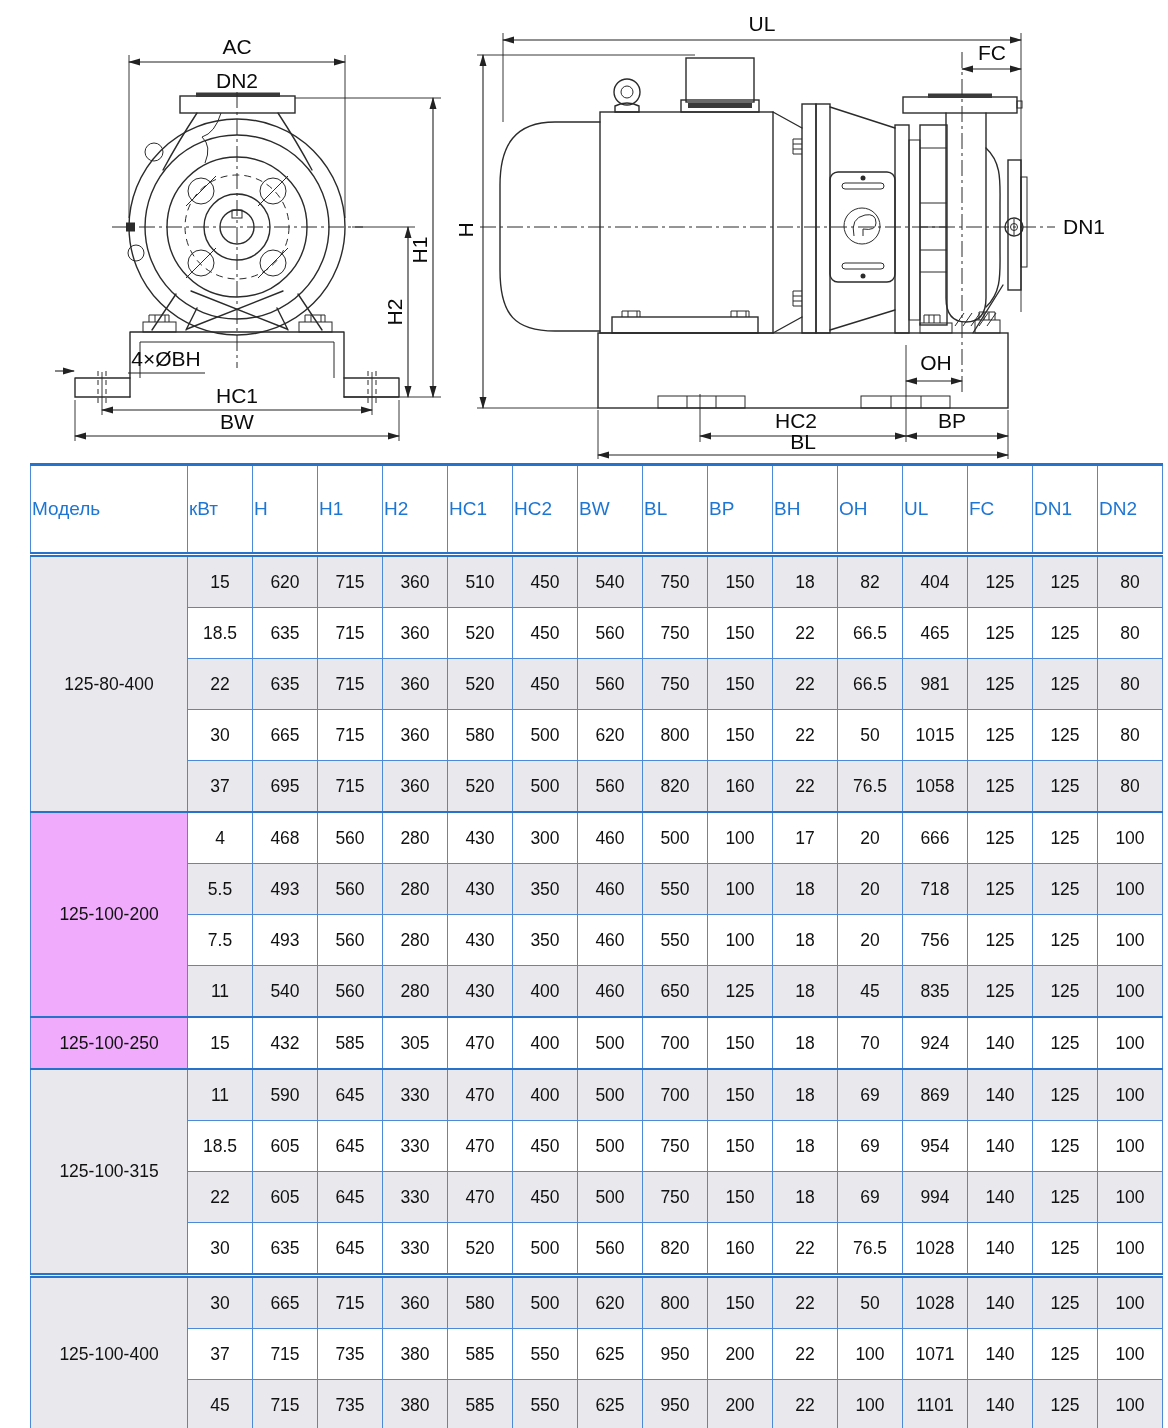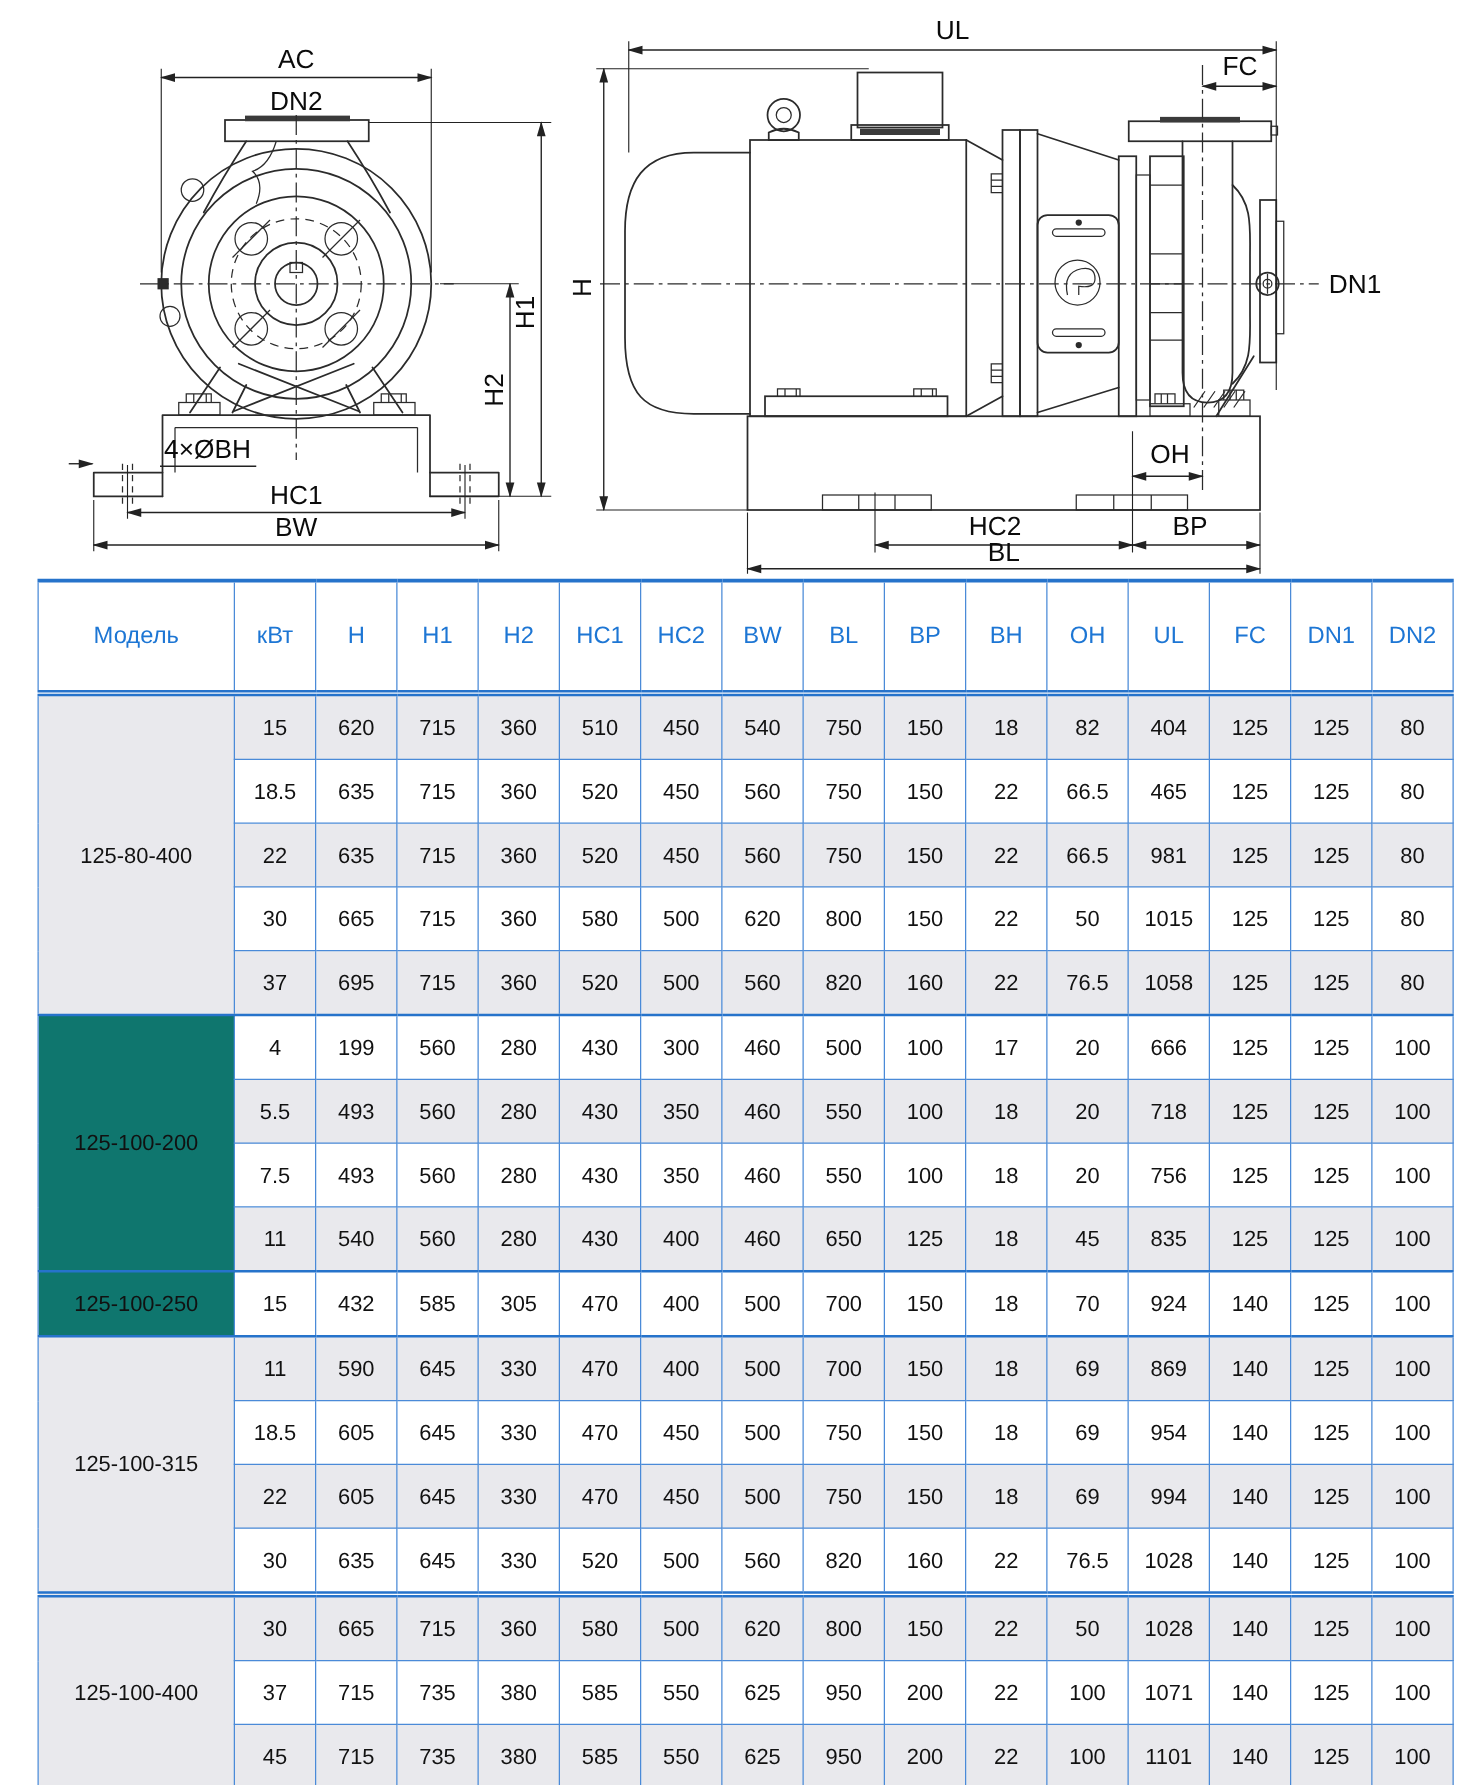--- a/index.html
+++ b/index.html
@@ -19,28 +19,28 @@
   svg .ext{stroke:#222;stroke-width:0.9;fill:none;}
   svg .cline{stroke:#2b2b2b;stroke-width:1;fill:none;stroke-dasharray:16 4 3 4;}
   svg .hole{stroke:#2b2b2b;stroke-width:1;fill:none;stroke-dasharray:5 4;}
   svg .dlabel{font-family:"Liberation Sans",sans-serif;font-size:21px;fill:#0b0b0b;}
   svg .fill{fill:#3a3a3a;stroke:none;}
   table.spec{border-collapse:collapse;table-layout:fixed;width:1133px;margin-left:30px;margin-top:3px;}
   table.spec th{
     height:84px;border:1px solid var(--line);
     border-top:3.5px solid var(--thick);
     border-bottom:5px double var(--thick);
-    color:var(--hdr);font-size:19px;font-weight:400;text-align:center;background:#fff;
+    color:var(--hdr);font-size:19px;font-weight:400;text-align:left;background:#fff;
   }
   table.spec td{
     border:1px solid var(--line);height:48px;text-align:center;
     font-size:17.5px;color:#111;background:#fff;
   }
   table.spec tr.striped td{background:var(--stripe);}
-  table.spec td.model-cell{background:#0f766e;}
+  table.spec td.model-cell{background:#f0abfc;}
   table.spec tr.group-start td{border-top:2.5px solid var(--thick);}
   table.spec tr.group-double td{border-top:5px double var(--thick);}
 </style>
 </head>
 <body>
 
 <div class="page">
 
   <div class="drawings">
 
@@ -358,21 +358,21 @@
           <td>22</td>
           <td>76.5</td>
           <td>1058</td>
           <td>125</td>
           <td>125</td>
           <td>80</td>
         </tr>
         <tr class="group-start">
           <td class="model-cell" rowspan="4">125-100-200</td>
           <td>4</td>
-          <td>199</td>
+          <td>468</td>
           <td>560</td>
           <td>280</td>
           <td>430</td>
           <td>300</td>
           <td>460</td>
           <td>500</td>
           <td>100</td>
           <td>17</td>
           <td>20</td>
           <td>666</td>

